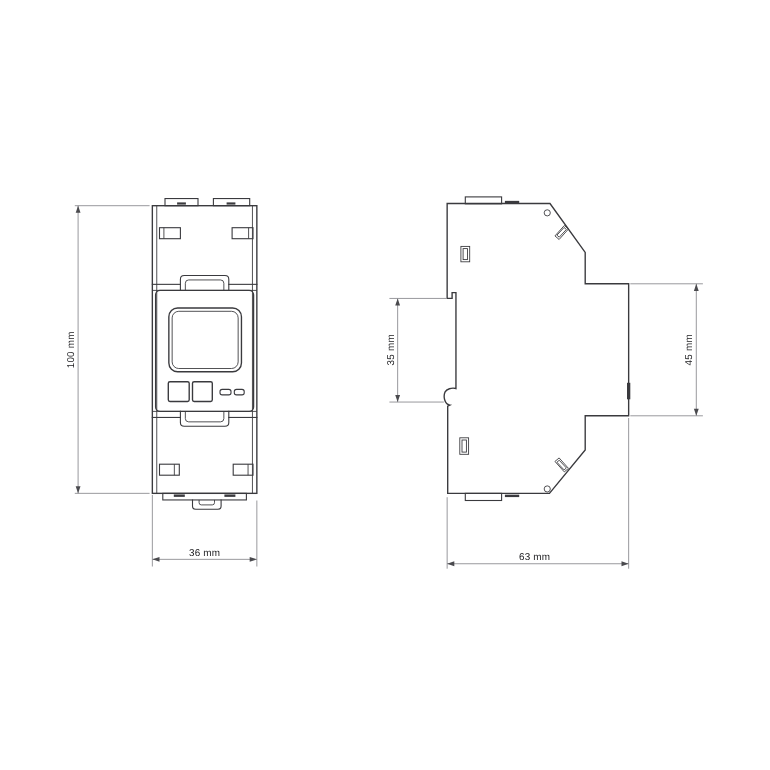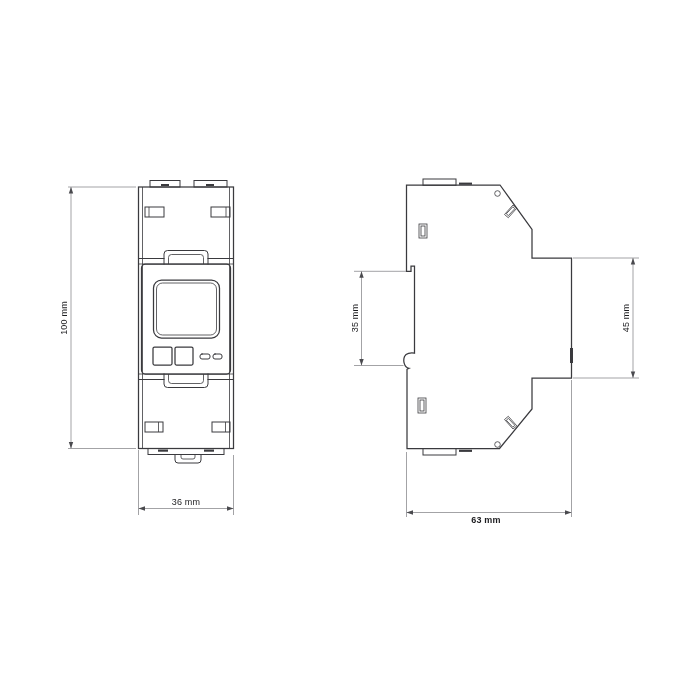--- a/index.html
+++ b/index.html
@@ -177,18 +177,18 @@
         <polygon points="361.5,271.3 359.3,277.8 363.7,277.8" class="dim-arrow"></polygon>
         <polygon points="361.5,365.5 359.3,359 363.7,359" class="dim-arrow"></polygon>
       </g>
     </g>
   </svg>
 
   <span class="dim-label vertical" style="left:63.5px;top:317.5px;">100 mm</span>
 
   <span class="dim-label" style="left:186px;top:502px;">36 mm</span>
 
-  <span class="dim-label" style="left:486px;top:520px;font-weight:bold;">63 mm</span>
+  <span class="dim-label" style="left:486px;top:506px;">63 mm</span>
 
   <span class="dim-label vertical" style="left:625.5px;top:318px;">45 mm</span>
 
   <span class="dim-label vertical" style="left:355px;top:318px;">35 mm</span>
 </div>
 
 </body></html>

